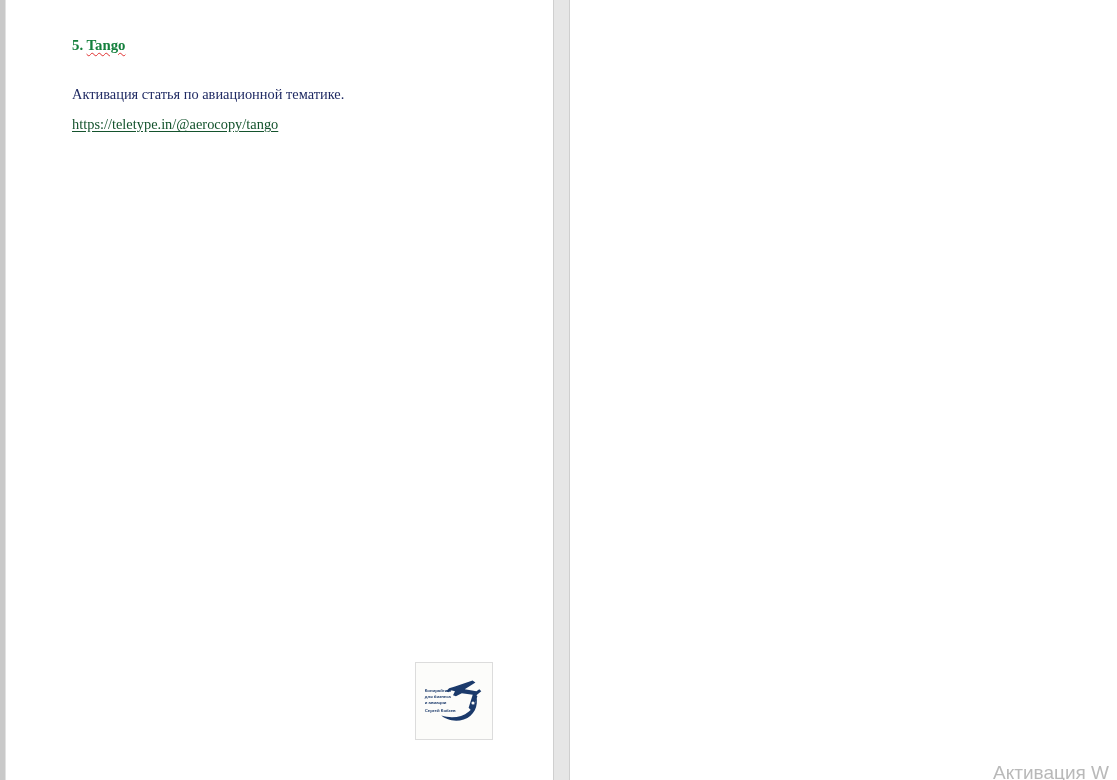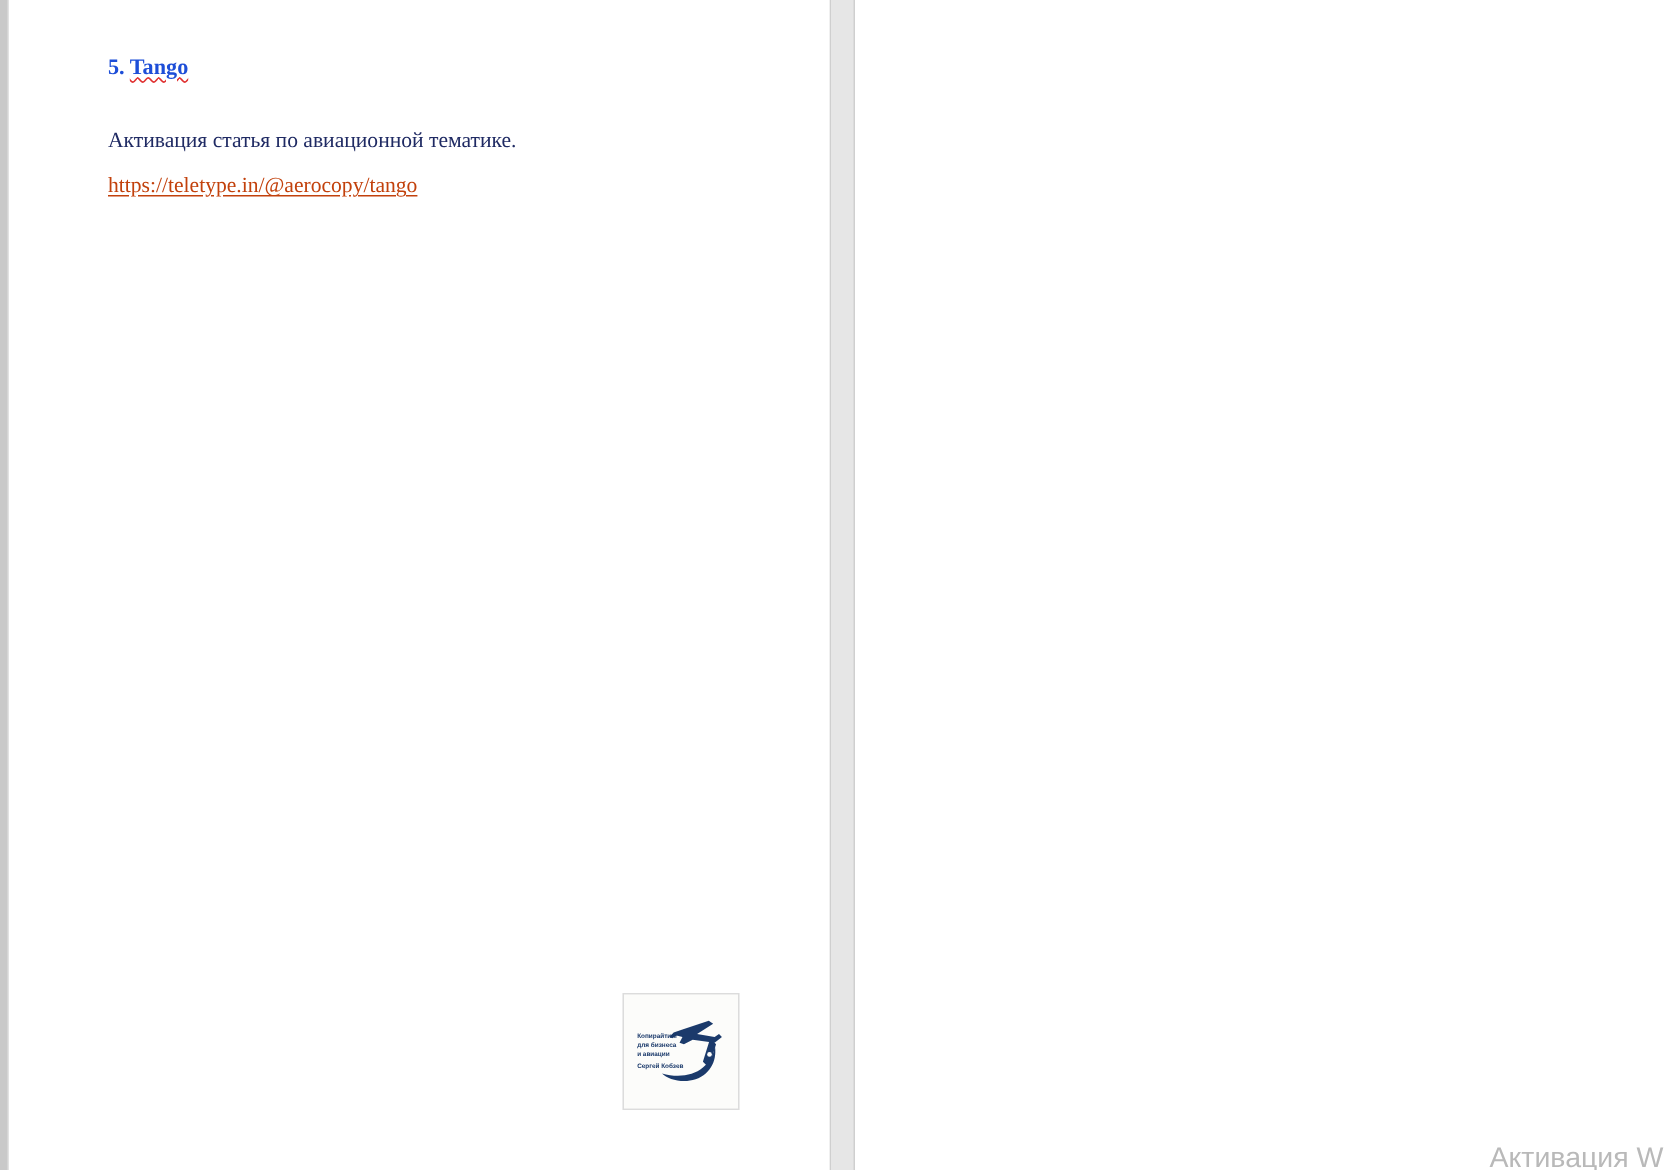--- a/index.html
+++ b/index.html
@@ -65,27 +65,27 @@
     color: #1f2a63;
     margin: 0 0 14px 0;
     text-align: justify;
     hyphens: manual;
   }
   .para.tight { margin-bottom: 7px; }
 
   .list-item-head {
     font-size: 14.8px;
     font-weight: bold;
-    color: #1d4ed8;
+    color: #15803d;
     margin: 0 0 28px 0;
     line-height: 1.3;
   }
 
   .doc-link {
-    color: #c2410c;
+    color: #14532d;
     text-decoration: underline;
     text-underline-offset: 2px;
     cursor: pointer;
     word-break: break-all;
   }
 
   
   .spell {
     text-decoration: underline;
     text-decoration-style: wavy;

